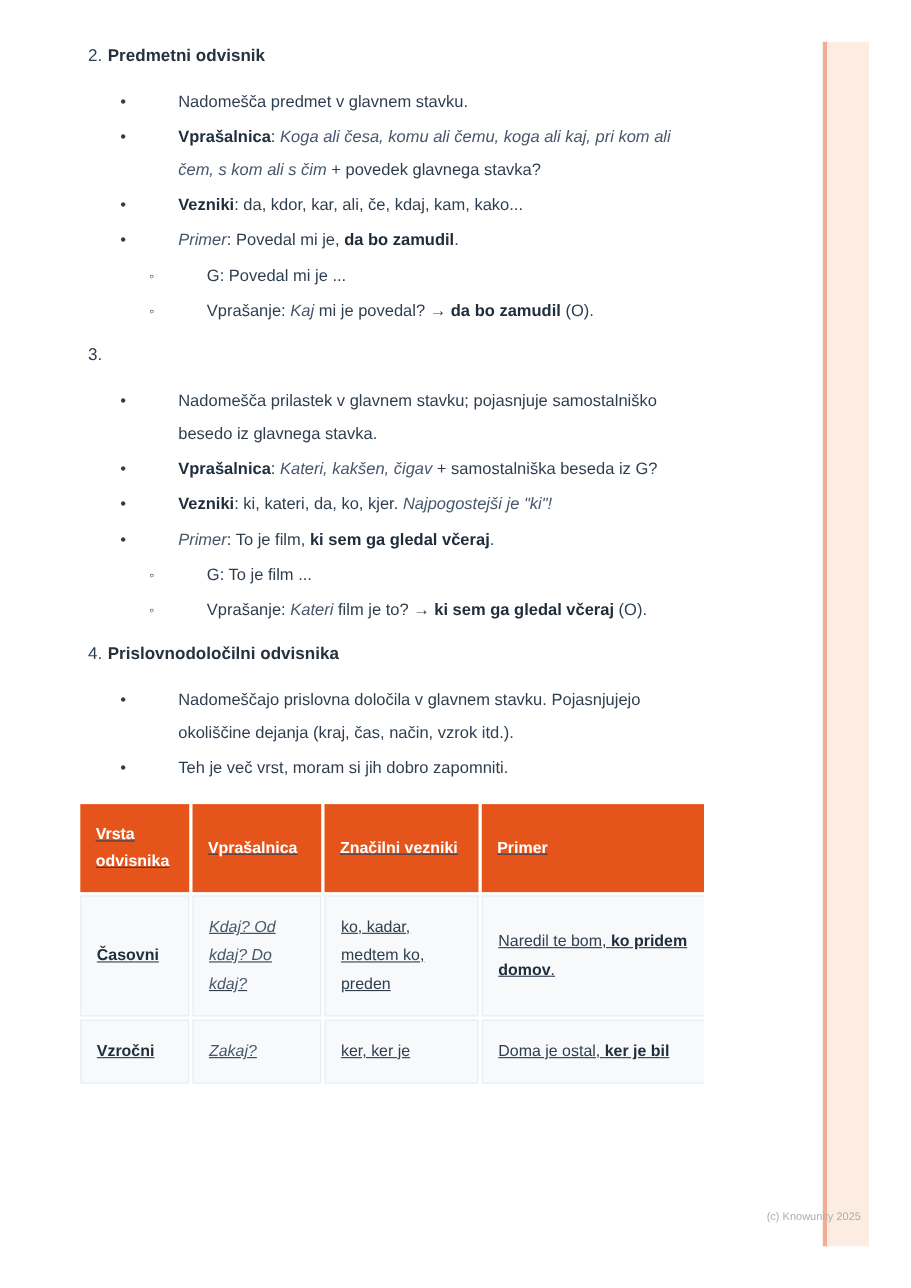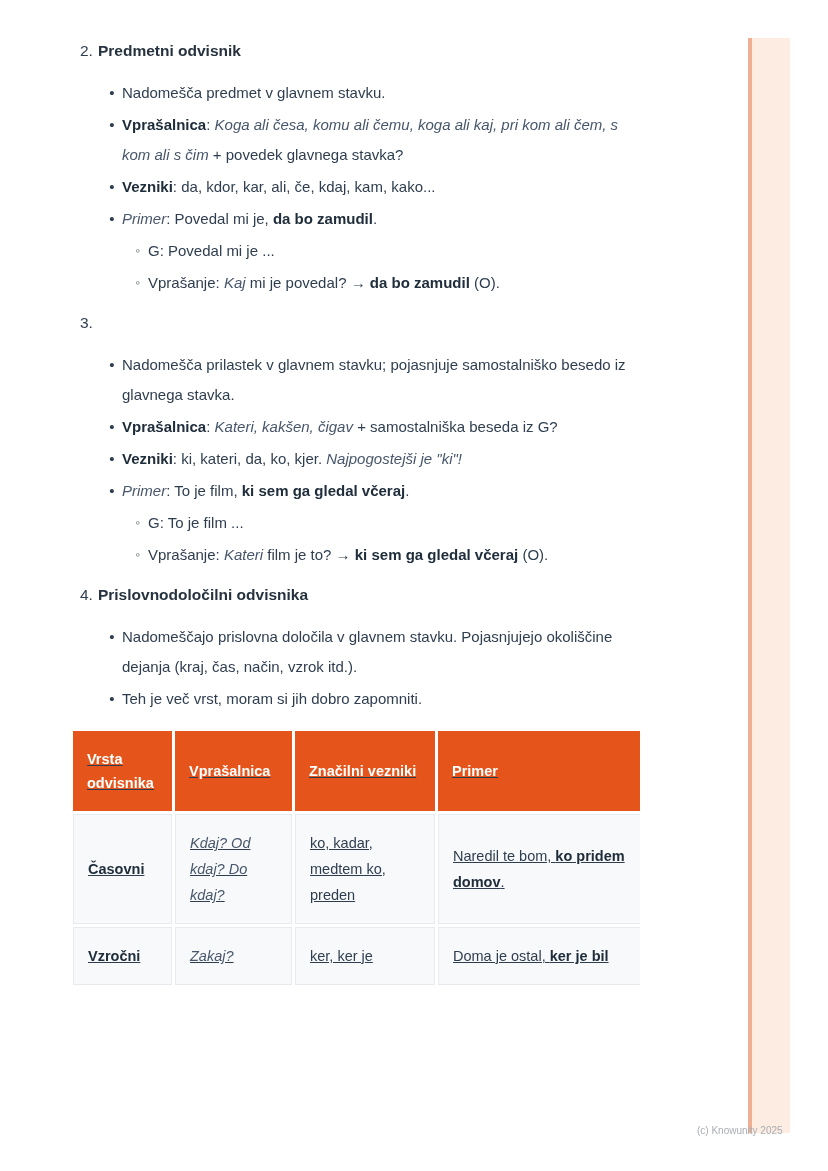--- a/index.html
+++ b/index.html
@@ -33,21 +33,21 @@
     margin-bottom:2px;
   }
   .item .bullet{
     flex:0 0 auto;
     text-align:center;
   }
   .item.l1{padding-left:22px;}
   .item.l1 .bullet{width:20px;font-size:15px;}
   .item.l2{padding-left:48px;}
   .item.l2 .bullet{width:20px;font-size:13px;}
-  .txt{flex:1 1 auto;}
+  .txt{flex:1 1 auto;margin-left:40px;}
   .seg-b{font-weight:700;color:#202e3c;}
   .seg-i{font-style:italic;color:#47566a;}
   
   .table-clip{
     margin-top:14px;
     margin-left:-10px;
     max-height:410px;
     overflow:hidden;
     text-decoration:underline;
   }
@@ -96,21 +96,20 @@
   }
   
   .copyright{
     position:absolute;
     top:1101px;left:697px;
     font-size:10px;
     line-height:12px;
     color:#a9aeb4;
     z-index:2;
     white-space:nowrap;
-    margin-top:24px;
   }
 </style>
 </head>
 <body>
 
 <div class="page">
 
   <div class="content">
     <div id="sections">
         <div class="sec">

